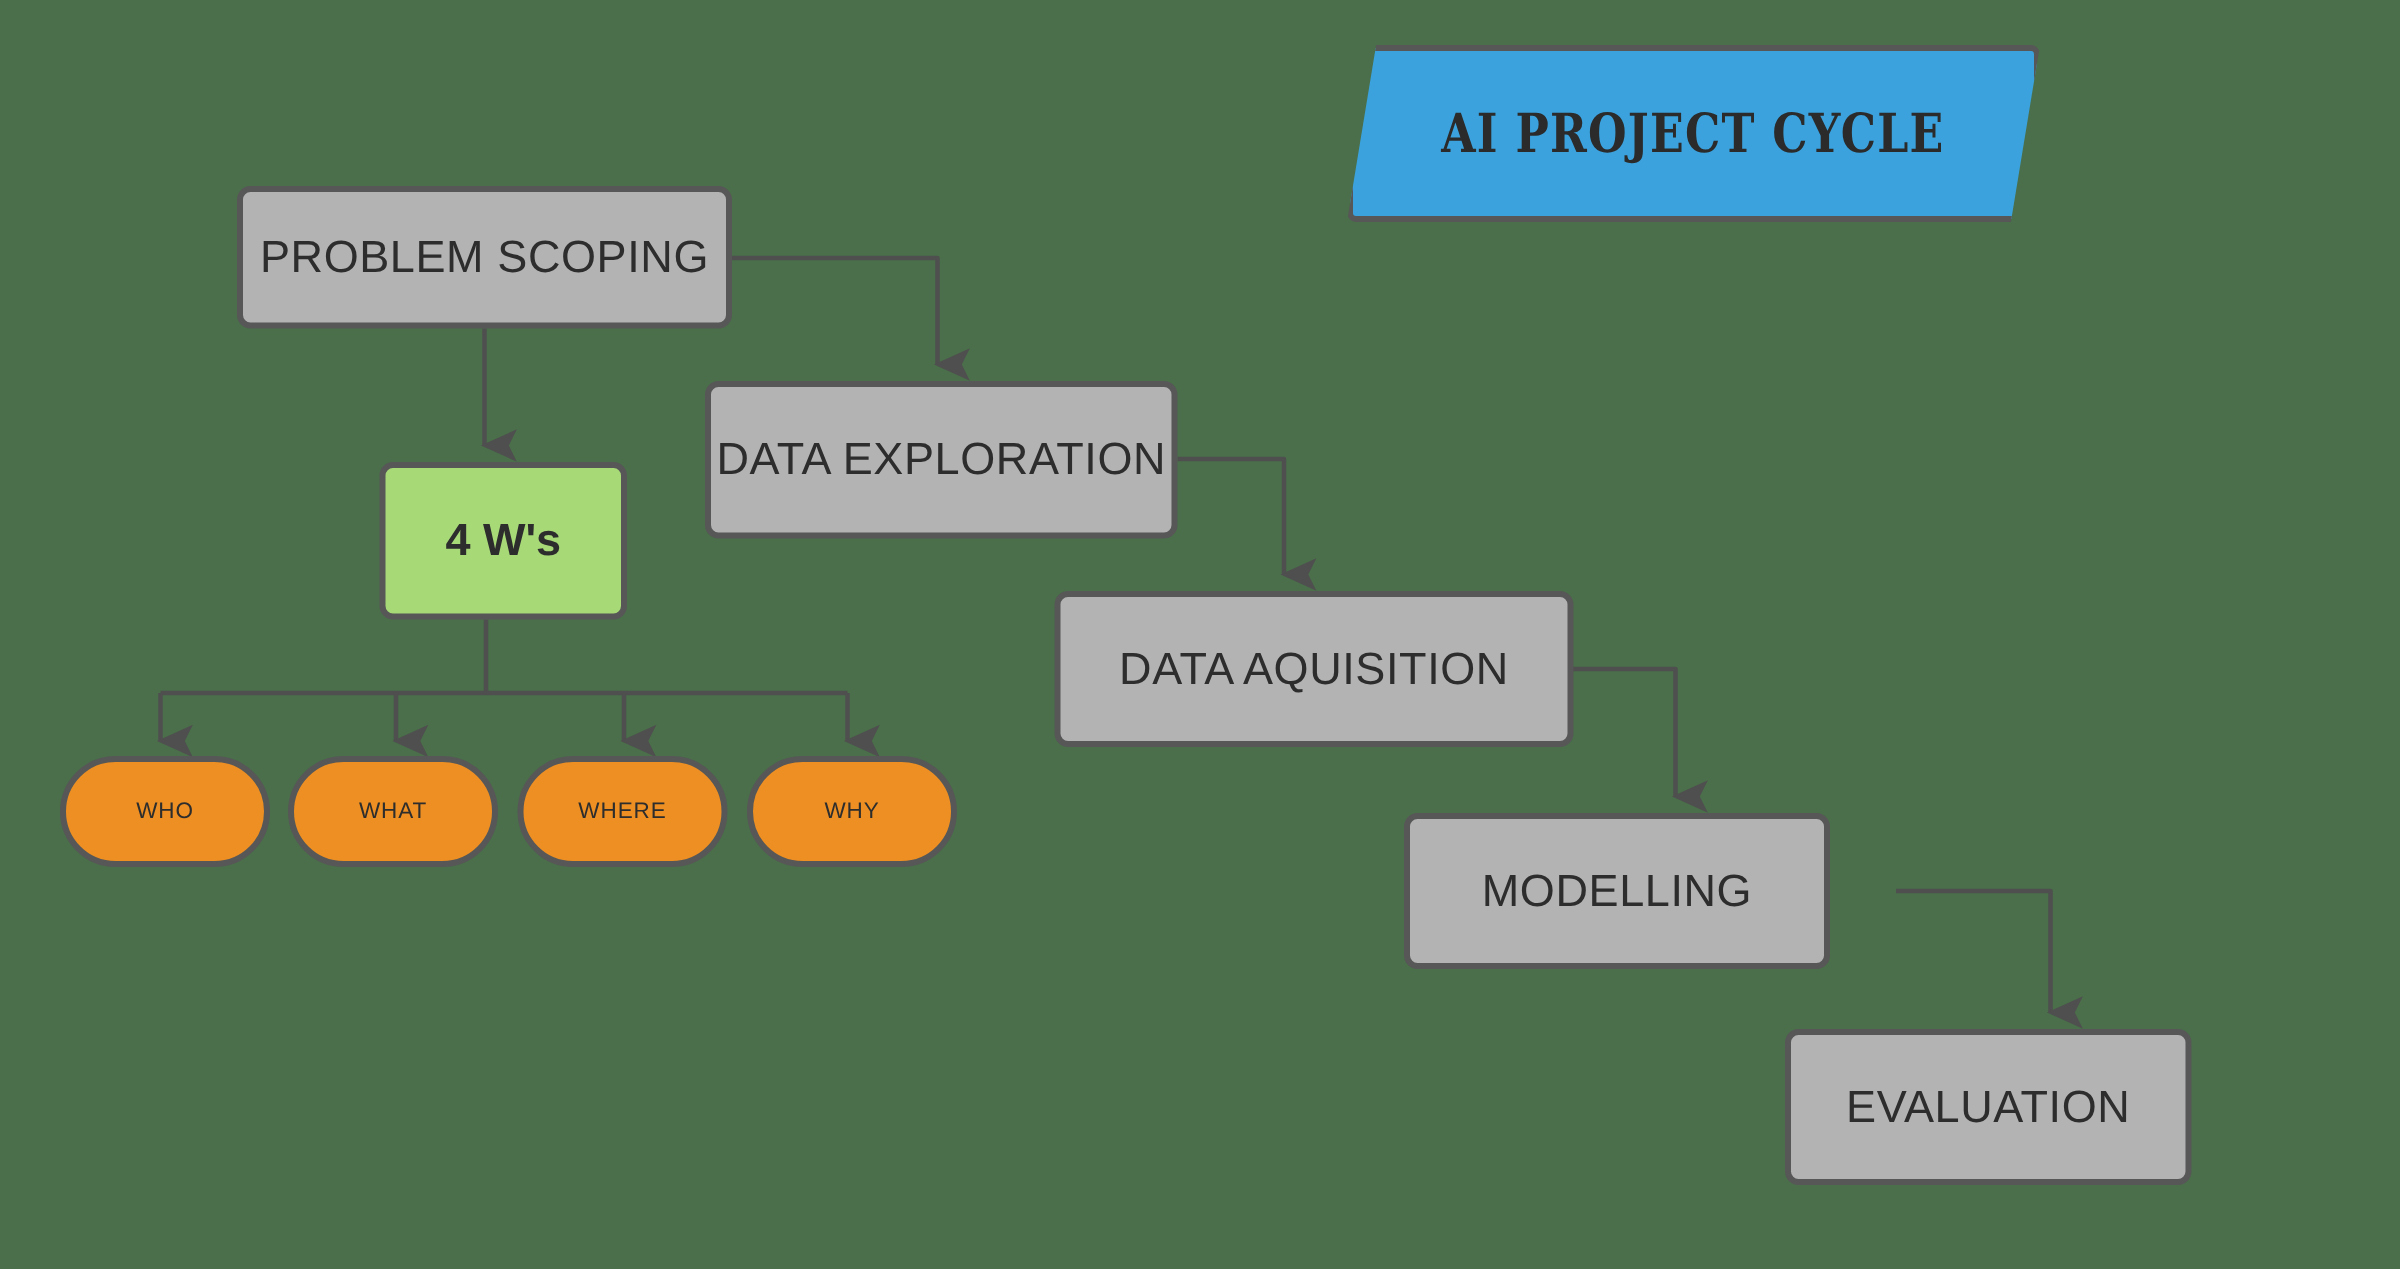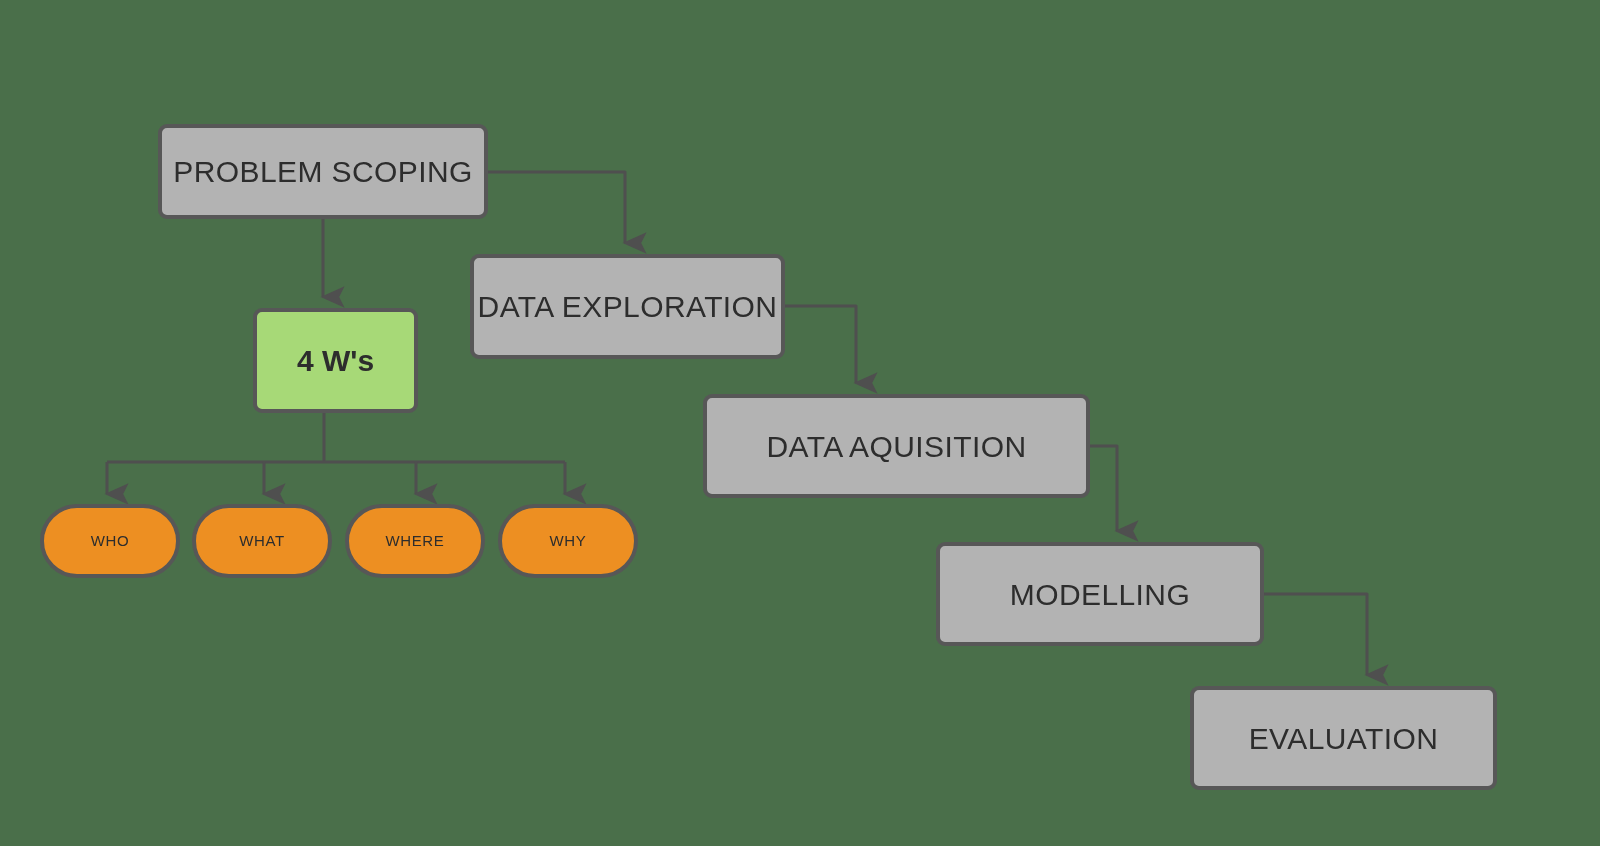--- a/index.html
+++ b/index.html
@@ -94,20 +94,23 @@
         <path d="M 107 462 L 107 494" fill="none" stroke="#4f4f4f" stroke-width="3" stroke-linejoin="round" stroke-linecap="butt" marker-end="url(#arrowhead)"></path>
         <path d="M 264 462 L 264 494" fill="none" stroke="#4f4f4f" stroke-width="3" stroke-linejoin="round" stroke-linecap="butt" marker-end="url(#arrowhead)"></path>
         <path d="M 416 462 L 416 494" fill="none" stroke="#4f4f4f" stroke-width="3" stroke-linejoin="round" stroke-linecap="butt" marker-end="url(#arrowhead)"></path>
         <path d="M 565 462 L 565 494" fill="none" stroke="#4f4f4f" stroke-width="3" stroke-linejoin="round" stroke-linecap="butt" marker-end="url(#arrowhead)"></path>
         <path d="M 785 306 L 856 306 L 856 383" fill="none" stroke="#4f4f4f" stroke-width="3" stroke-linejoin="round" stroke-linecap="butt" marker-end="url(#arrowhead)"></path>
         <path d="M 1045 446 L 1117 446 L 1117 531" fill="none" stroke="#4f4f4f" stroke-width="3" stroke-linejoin="round" stroke-linecap="butt" marker-end="url(#arrowhead)"></path>
         <path d="M 1264 594 L 1367 594 L 1367 675" fill="none" stroke="#4f4f4f" stroke-width="3" stroke-linejoin="round" stroke-linecap="butt" marker-end="url(#arrowhead)"></path>
       </g>
   </svg>
 
+  <div class="banner" style="left:898px; top:30px; width:462px; height:118px;">
+    <span class="banner-text">AI PROJECT CYCLE</span>
+  </div>
 
   <div id="nodes-group">
       <div class="node process" style="left: 158px; top: 124px; width: 330px; height: 95px;">
         <span>PROBLEM SCOPING</span>
       </div>
       <div class="node decision" style="left: 253px; top: 308px; width: 165px; height: 105px;">
         <span>4 W's</span>
       </div>
       <div class="node pill" style="left: 40px; top: 504px; width: 140px; height: 74px;">
         <span>WHO</span>
@@ -117,24 +120,24 @@
       </div>
       <div class="node pill" style="left: 345px; top: 504px; width: 140px; height: 74px;">
         <span>WHERE</span>
       </div>
       <div class="node pill" style="left: 498px; top: 504px; width: 140px; height: 74px;">
         <span>WHY</span>
       </div>
       <div class="node process" style="left: 470px; top: 254px; width: 315px; height: 105px;">
         <span>DATA EXPLORATION</span>
       </div>
-      <div class="node process" style="left: 703px; top: 394px; width: 387px; height: 104px;">
+      <div class="node process" style="left: 703px; top: 394px; width: 346px; height: 104px;">
         <span>DATA AQUISITION</span>
       </div>
-      <div class="node process" style="left: 936px; top: 542px; width: 328px; height: 104px;">
+      <div class="node process" style="left: 936px; top: 542px; width: 284px; height: 104px;">
         <span>MODELLING</span>
       </div>
-      <div class="node process" style="left: 1190px; top: 686px; width: 307px; height: 104px;">
+      <div class="node process" style="left: 1190px; top: 686px; width: 271px; height: 104px;">
         <span>EVALUATION</span>
       </div>
     </div>
 
 </div>
 
 </body></html>

